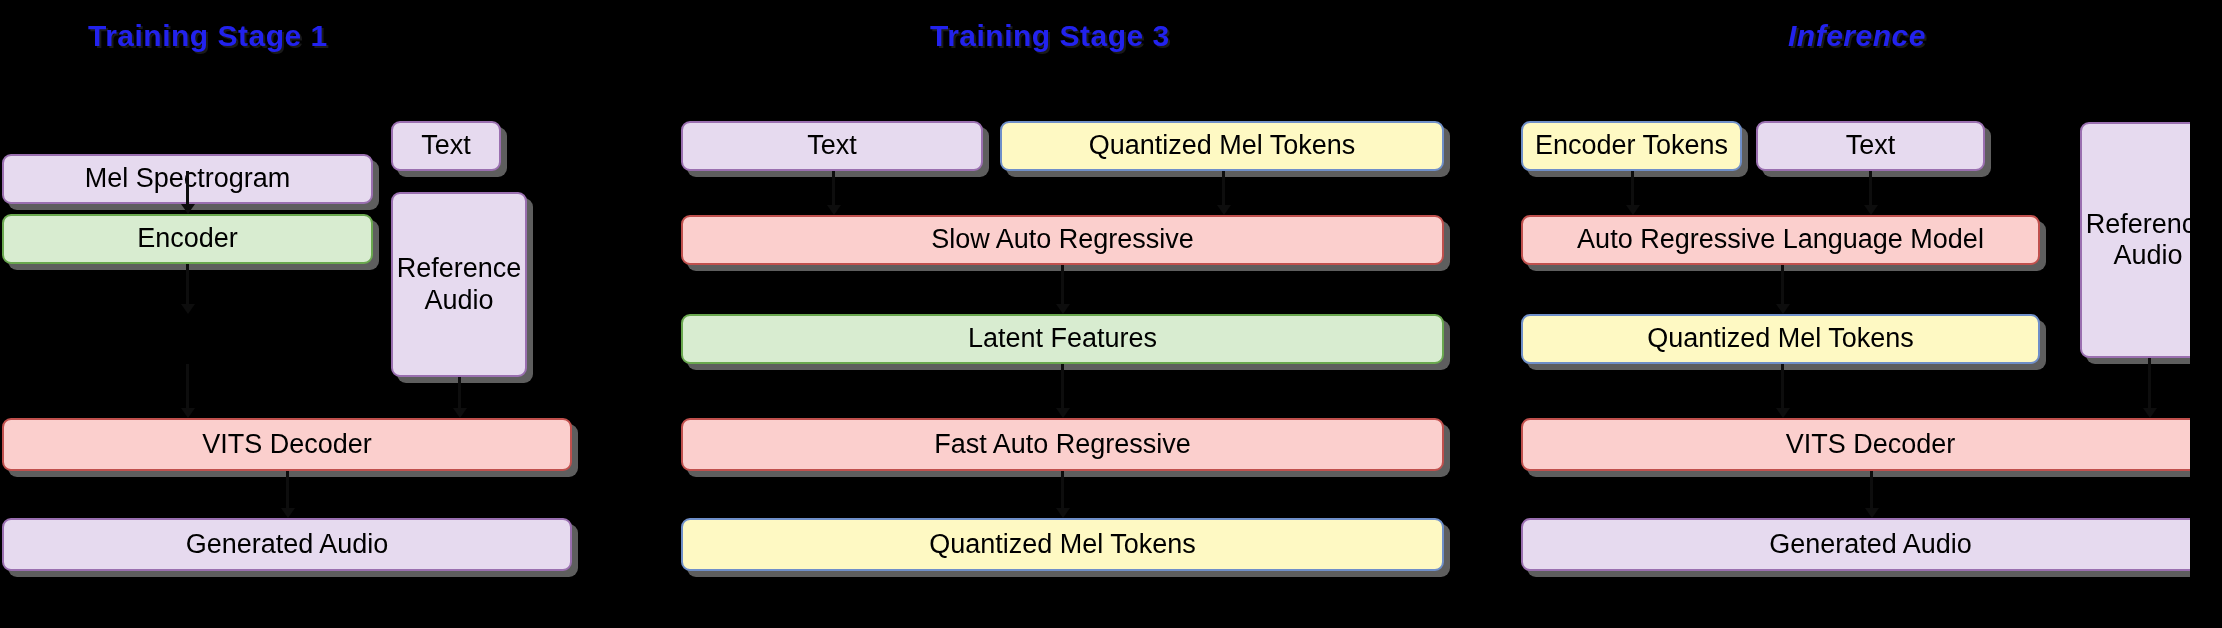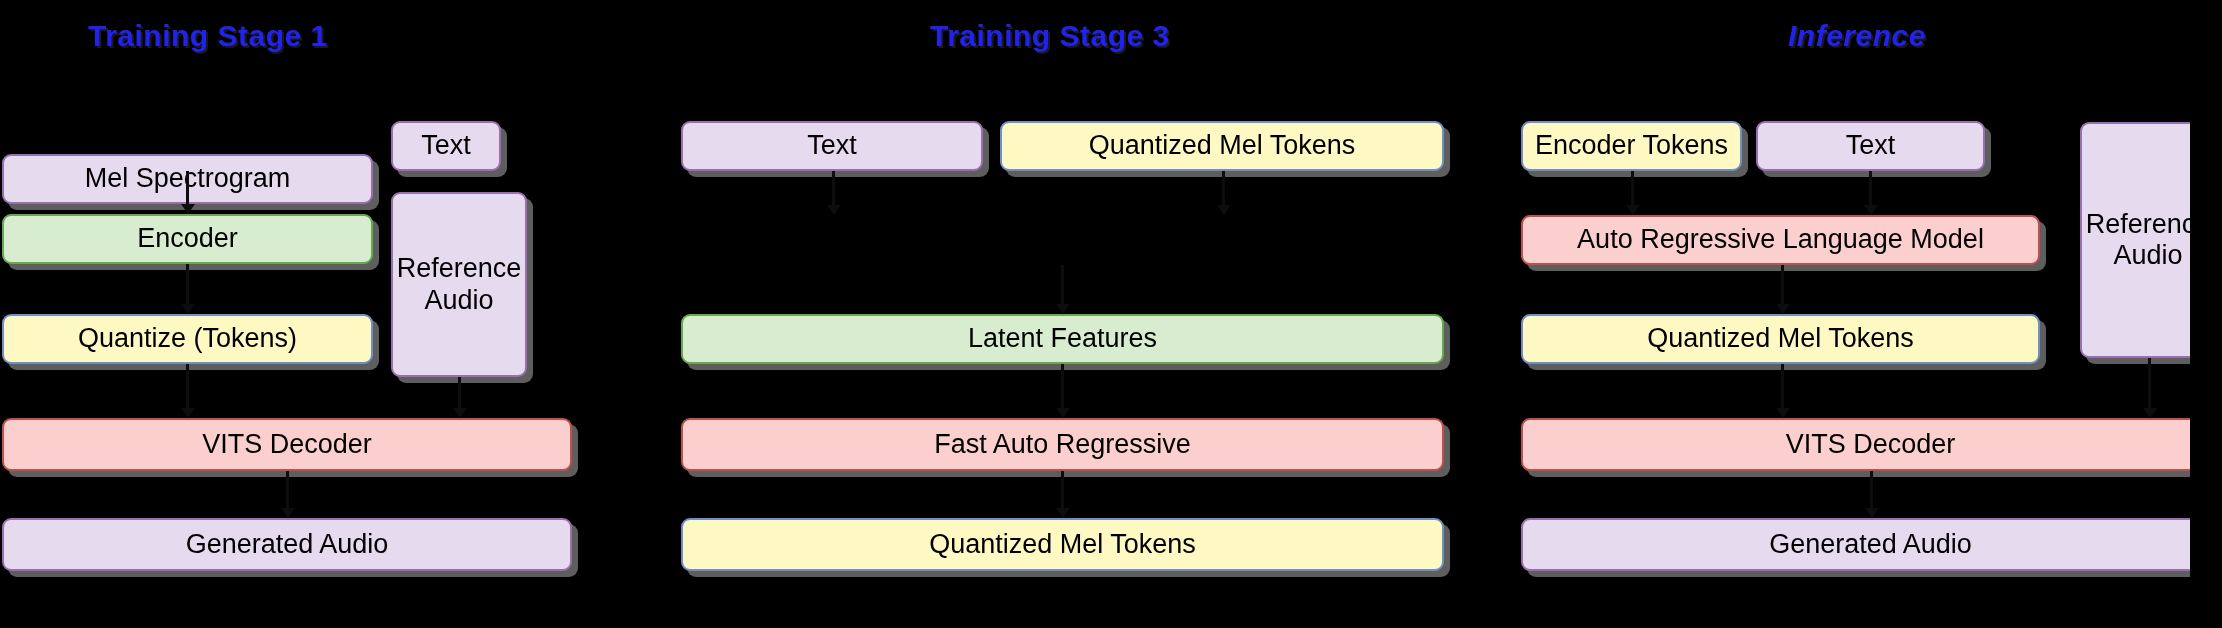--- a/index.html
+++ b/index.html
@@ -94,21 +94,20 @@
   <div class="col-title" style="left:88px; top:19px;">Training Stage 1</div>
 
   <div class="node n-purple" style="left:2px; top:121px; width:371px; height:50px;margin-top:33px;">Mel Spectrogram</div>
 
   <div class="node n-purple" style="left:391px; top:121px; width:110px; height:50px;">Text</div>
 
   <div class="node n-green" style="left:2px; top:214px; width:371px; height:50px;">Encoder</div>
 
   <div class="node n-purple" style="left:391px; top:192px; width:136px; height:185px; padding:0 10px;">Reference Audio</div>
 
-  <div class="node n-blue" style="left:2px; top:314px; width:371px; height:50px;">Quantize (Tokens)</div>
 
   <div class="node n-red" style="left:2px; top:418px; width:570px; height:53px;">VITS Decoder</div>
 
   <div class="node n-purple" style="left:2px; top:518px; width:570px; height:53px;">Generated Audio</div>
 
   <div class="edge" style="left:186px; top:171px; height:33px;"></div>
   <div class="arrowhead" style="left:181px; top:204px;"></div>
 
   <div class="edge" style="left:186px; top:264px; height:40px;"></div>
   <div class="arrowhead" style="left:181px; top:304px;"></div>
@@ -121,20 +120,21 @@
 
   <div class="edge" style="left:286px; top:471px; height:37px;"></div>
   <div class="arrowhead" style="left:281px; top:508px;"></div>
 
   <div class="col-title" style="left:930px; top:19px;">Training Stage 3</div>
 
   <div class="node n-purple" style="left:681px; top:121px; width:302px; height:50px;">Text</div>
 
   <div class="node n-blue" style="left:1000px; top:121px; width:444px; height:50px;">Quantized Mel Tokens</div>
 
+  <div class="node n-red" style="left:681px; top:215px; width:763px; height:50px;">Slow Auto Regressive</div>
 
   <div class="node n-green" style="left:681px; top:314px; width:763px; height:50px;">Latent Features</div>
 
   <div class="node n-red" style="left:681px; top:418px; width:763px; height:53px;">Fast Auto Regressive</div>
 
   <div class="node n-blue" style="left:681px; top:518px; width:763px; height:53px;">Quantized Mel Tokens</div>
 
   <div class="edge" style="left:832px; top:171px; height:34px;"></div>
   <div class="arrowhead" style="left:827px; top:205px;"></div>
 

